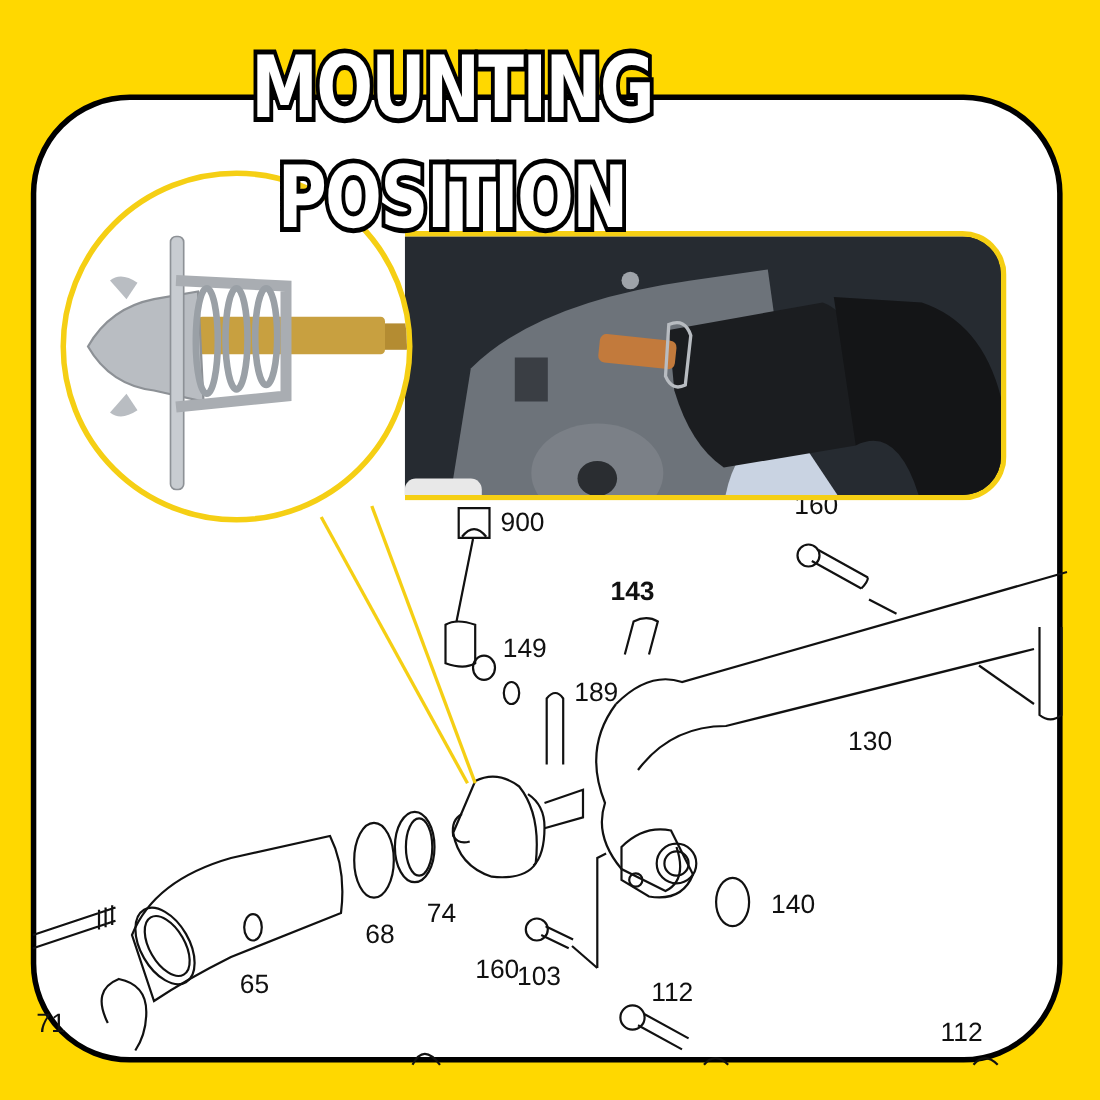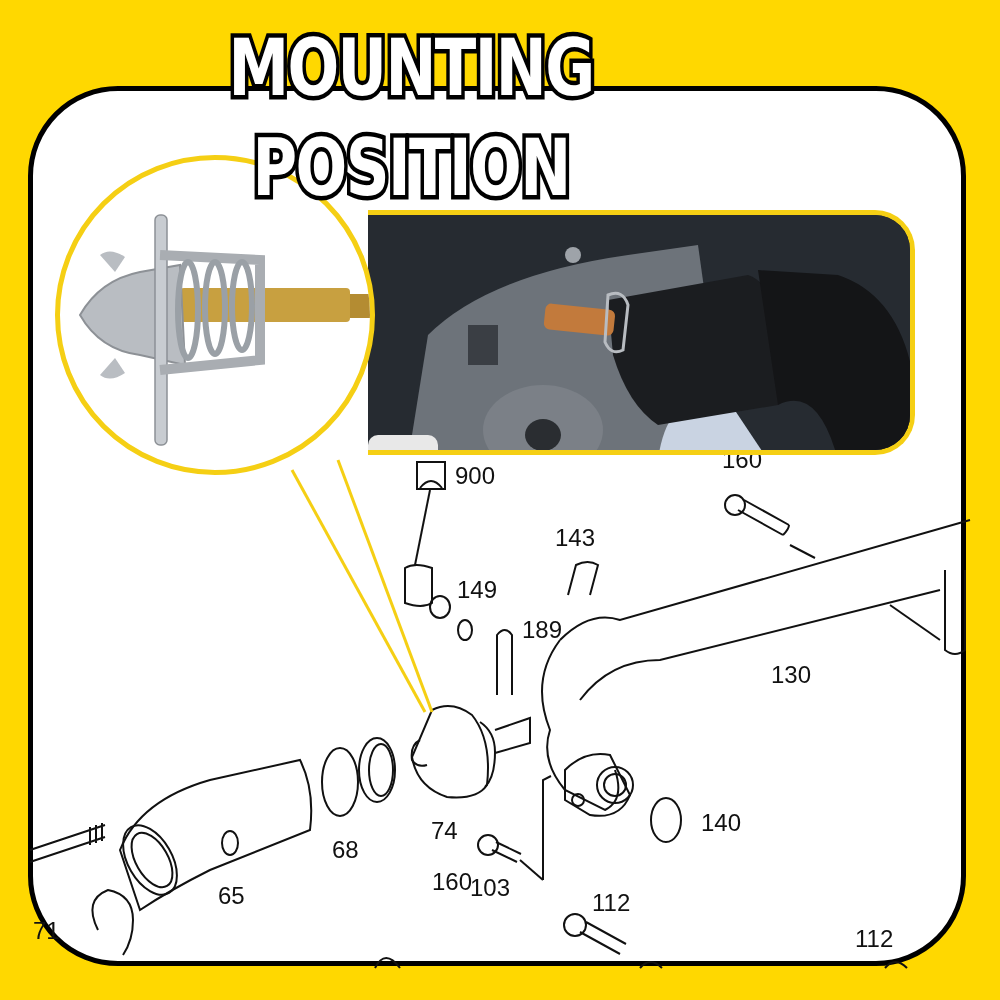--- a/index.html
+++ b/index.html
@@ -1,18 +1,18 @@
 <!DOCTYPE html>
 <html><head>
 <meta charset="utf-8">
 <style>
   html, body { margin:0; padding:0; }
   body { width:1000px; height:1000px; background:#FFD800; position:relative; overflow:hidden; font-family:"Liberation Sans", sans-serif; }
   .card { position:absolute; left:28px; top:86px; width:938px; height:880px; background:#fff; border:5px solid #000; border-radius:90px; box-sizing:border-box; overflow:hidden; }
-  .title { position:absolute; left:0; top:18px; width:822px; text-align:center; z-index:5; }
+  .title { position:absolute; left:0; top:30px; width:822px; text-align:center; z-index:5; }
   .title span { display:inline-block; font-family:"DejaVu Sans", sans-serif; font-weight:bold; font-size:78px; letter-spacing:-2px; color:#fff; transform:scaleX(0.78); transform-origin:center; -webkit-text-stroke:9px #000; paint-order:stroke fill; text-shadow:0 0 0 #000; line-height:100px; }
   .diagram { position:absolute; left:0; top:0; width:1000px; height:1000px; z-index:1; }
   .photo { position:absolute; left:368px; top:210px; width:547px; height:245px; border:5px solid #F5CF14; border-left:none; border-radius:0 40px 40px 0; box-sizing:border-box; overflow:hidden; z-index:3;
     background: radial-gradient(ellipse at 62% 55%, #3a3f46 0%, #2a2f36 40%, #1f242b 100%); }
   .circle { position:absolute; left:55px; top:155px; width:320px; height:320px; border-radius:50%; background:#fff; border:5px solid #F5CF14; box-sizing:border-box; z-index:4; overflow:hidden; }
   .lbl { position:absolute; font-family:"Liberation Sans", sans-serif; font-size:24px; color:#111; z-index:2; }
 </style>
 </head>
 <body>
 
@@ -95,26 +95,26 @@
   </g>
 
   <g stroke="#F5CF14" stroke-width="3" fill="none">
     <line x1="292" y1="470" x2="425" y2="712"></line>
     <line x1="338" y1="460" x2="432" y2="712"></line>
   </g>
 </svg>
 
 <div class="lbl" style="left:455px;top:462px;text-align:right;">900</div>
 <div class="lbl" style="left:722px;top:446px;">160</div>
-<div class="lbl" style="left:555px;top:524px;">143</div>
+<div class="lbl" style="left:555px;top:524px;font-weight:bold;">143</div>
 <div class="lbl" style="left:457px;top:576px;text-align:right;">149</div>
 <div class="lbl" style="left:522px;top:616px;">189</div>
 <div class="lbl" style="left:771px;top:661px;">130</div>
 <div class="lbl" style="left:690px;top:809px;margin-left:11px;">140</div>
-<div class="lbl" style="left:388px;top:817px;margin-left:43px;">74</div>
+<div class="lbl" style="left:388px;top:817px;">74</div>
 <div class="lbl" style="left:332px;top:836px;">68</div>
 <div class="lbl" style="left:432px;top:868px;">160</div>
 <div class="lbl" style="left:218px;top:882px;">65</div>
 <div class="lbl" style="left:592px;top:889px;">112</div>
 <div class="lbl" style="left:470px;top:874px;">103</div>
 <div class="lbl" style="left:855px;top:925px;">112</div>
 <div class="lbl" style="left:33px;top:917px;">71</div>
 
 <div class="photo">
   <svg width="547" height="245" viewBox="0 0 547 245">

